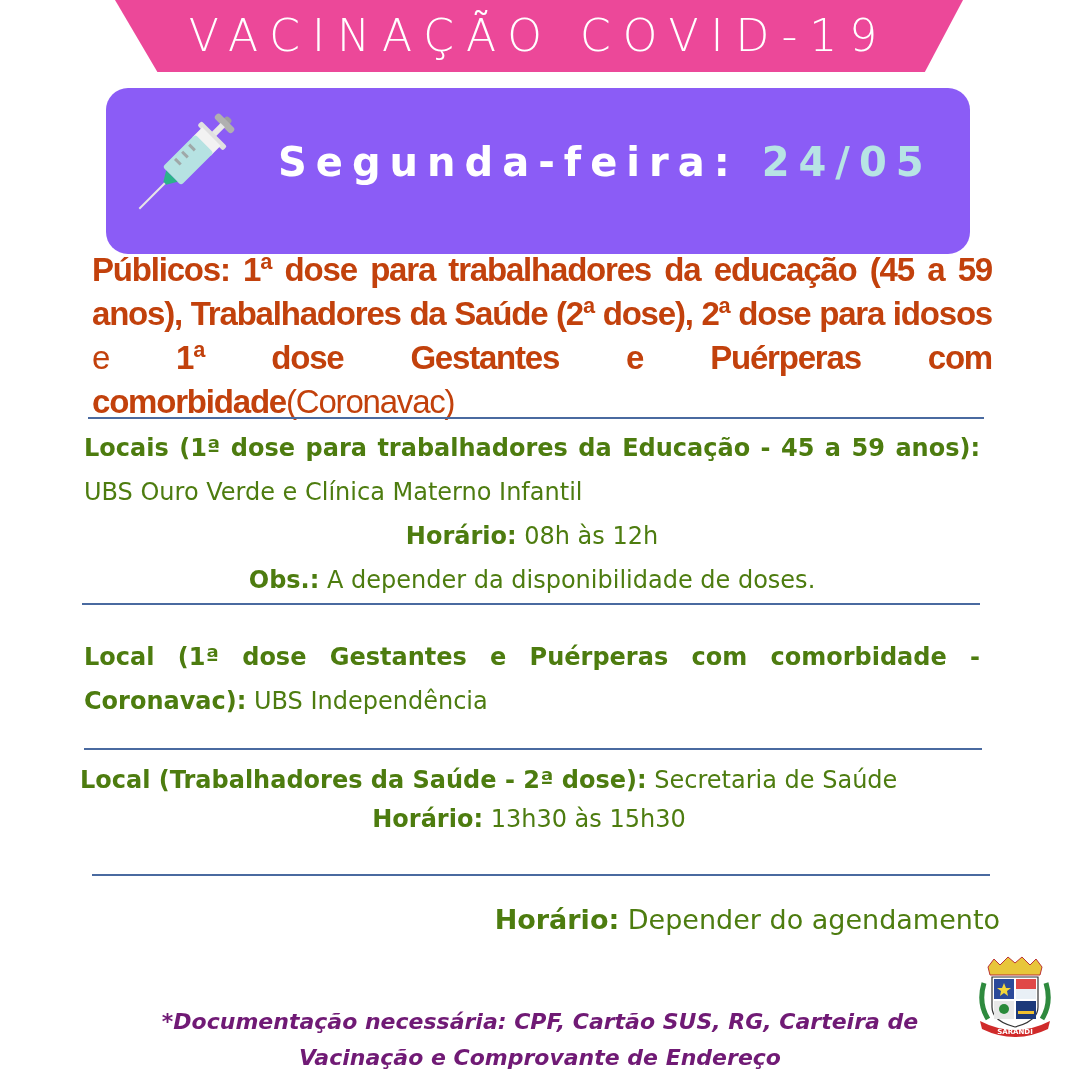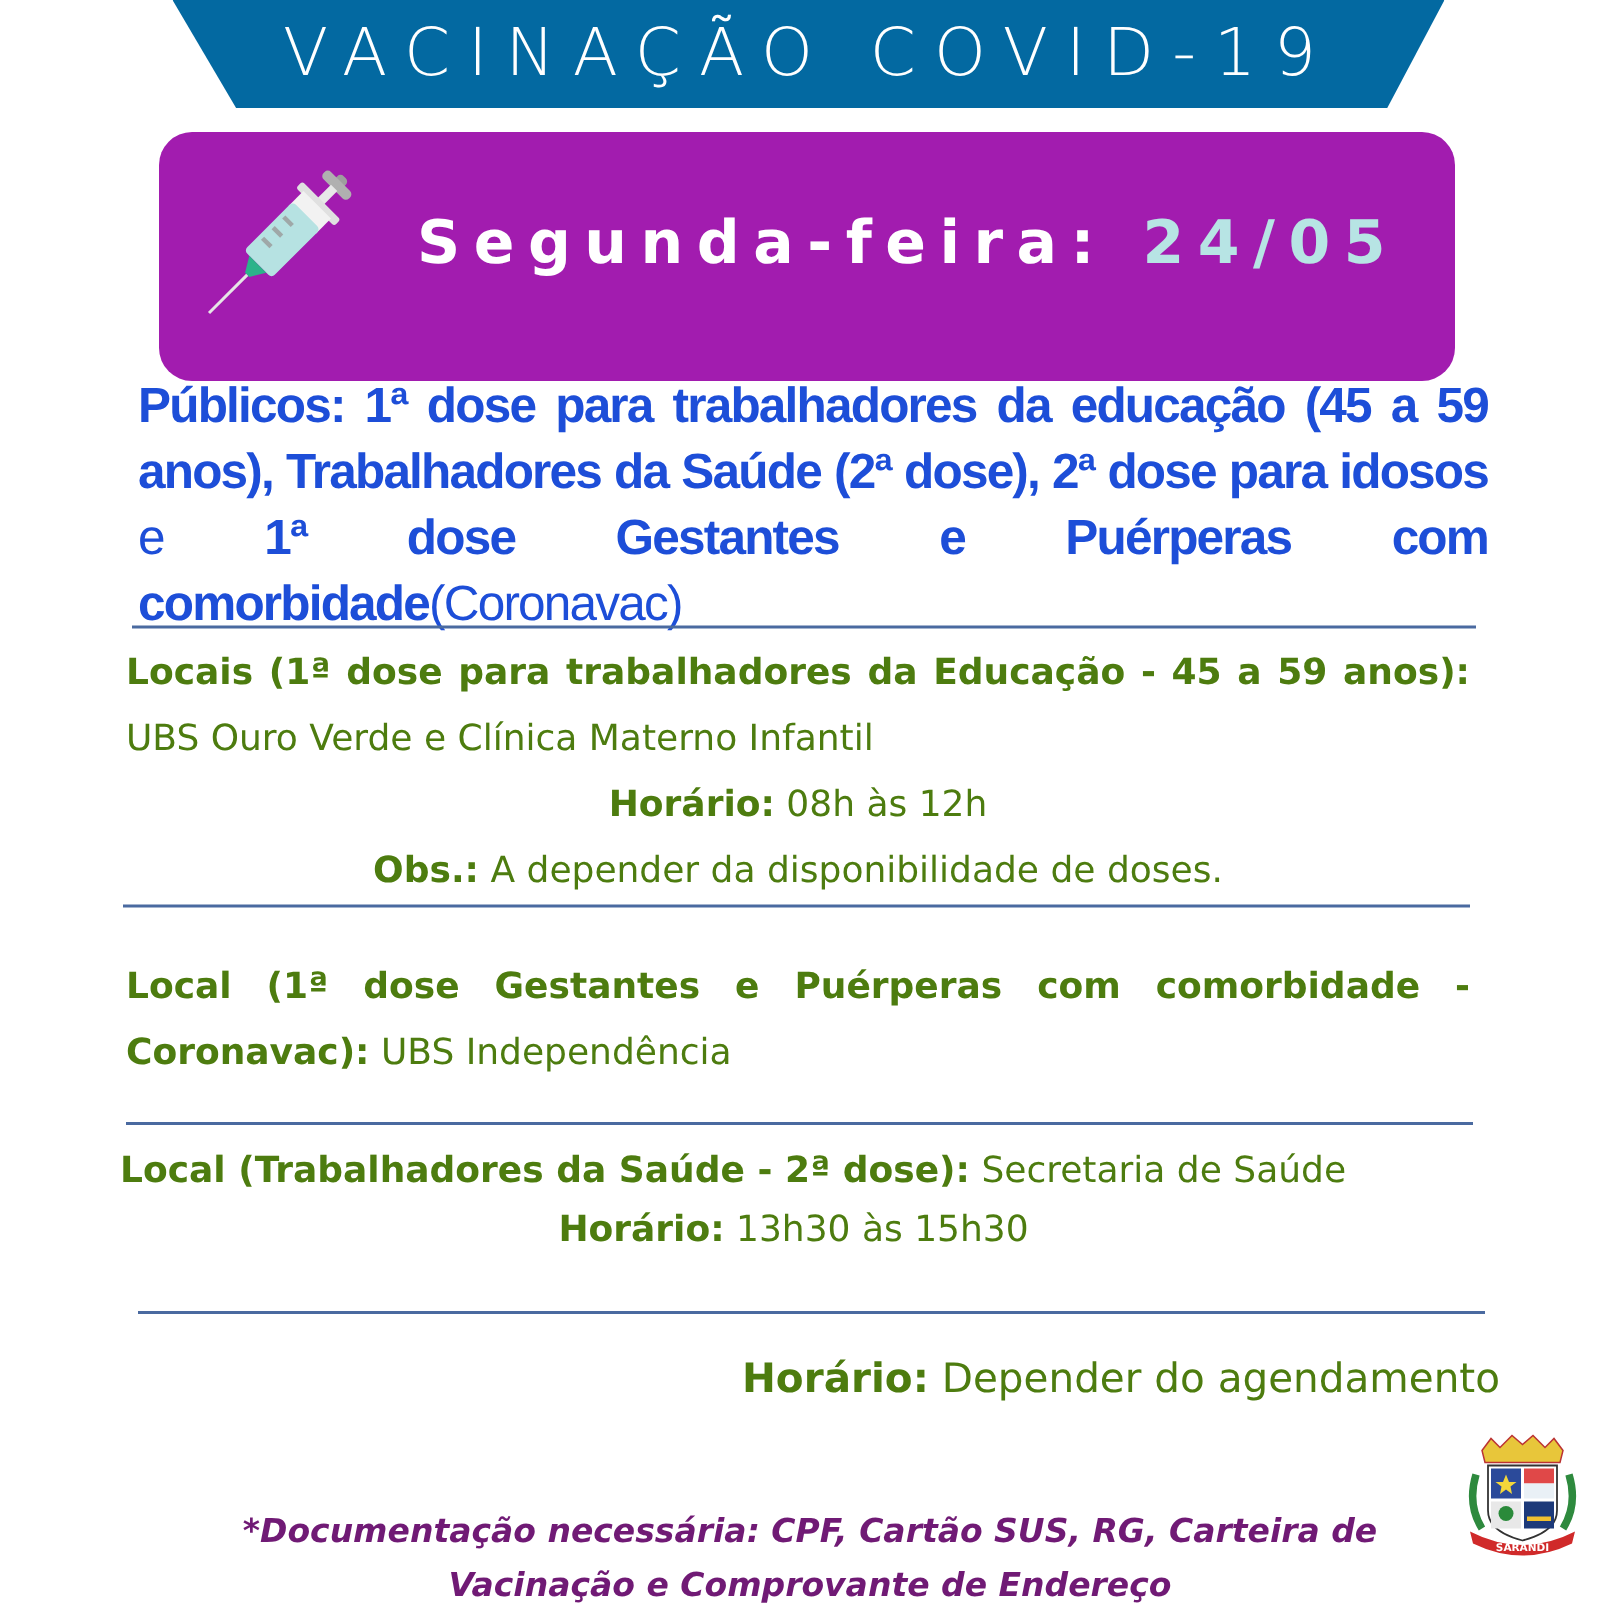--- a/index.html
+++ b/index.html
@@ -1,25 +1,25 @@
 <!DOCTYPE html>
 <html><head>
   <meta charset="utf-8">
   <style>
     html, body { margin: 0; padding: 0; }
     body { width: 1080px; height: 1080px; background: #ffffff; position: relative; overflow: hidden; font-family: "Liberation Sans", sans-serif; }
-    .banner { position: absolute; left: 115px; top: 0; width: 848px; height: 72px; background: #0369a1;
+    .banner { position: absolute; left: 115px; top: 0; width: 848px; height: 72px; background: #ec4899;
       clip-path: polygon(0 0, 100% 0, 95.5% 100%, 5% 100%); }
     .banner-title { position: absolute; left: 0; right: 0; top: 10px; text-align: center; color: #ffffff;
       font-family: "DejaVu Sans", sans-serif; font-weight: 300; font-size: 44px; letter-spacing: 12px; line-height: 52px; }
-    .date-box { position: absolute; left: 106px; top: 88px; width: 864px; height: 166px; background: #a21caf; border-radius: 22px; text-decoration: underline; }
+    .date-box { position: absolute; left: 106px; top: 88px; width: 864px; height: 166px; background: #8b5cf6; border-radius: 22px; text-decoration: underline; }
     .syringe { position: absolute; left: 20px; top: 14px; width: 120px; height: 120px; }
     .date-text { position: absolute; left: 172px; top: 46px; font-family: "DejaVu Sans", sans-serif; font-weight: bold; font-size: 40px; letter-spacing: 9px; line-height: 56px; color: #ffffff; white-space: nowrap; }
     .date-value { color: #b7e4e4; }
-    .publicos { position: absolute; left: 92px; top: 248px; width: 900px; color: #1d4ed8; font-family: "Liberation Sans", sans-serif; font-size: 33px; line-height: 44px; text-align: justify; letter-spacing: -1.2px; }
+    .publicos { position: absolute; left: 92px; top: 248px; width: 900px; color: #c2410c; font-family: "Liberation Sans", sans-serif; font-size: 33px; line-height: 44px; text-align: justify; letter-spacing: -1.2px; }
     .publicos b { font-weight: bold; }
     .publicos .light { font-weight: normal; }
     .rule { position: absolute; height: 2px; background: #4a6aa0; }
     .sec { position: absolute; left: 84px; width: 896px; color: #4d7c0f; font-family: "DejaVu Sans", sans-serif; font-size: 24px; line-height: 44px; }
     .sec .just { text-align: justify; text-align-last: left; }
     .sec .center { text-align: center; }
     .sec b { font-weight: bold; }
     .footer { position: absolute; left: 100px; width: 880px; top: 1004px; text-align: center; font-family: "DejaVu Sans", sans-serif; font-style: italic; font-weight: bold; font-size: 22px; line-height: 36px; color: #701a75; }
     .crest { position: absolute; left: 970px; top: 955px; width: 90px; height: 84px; }
   </style>

